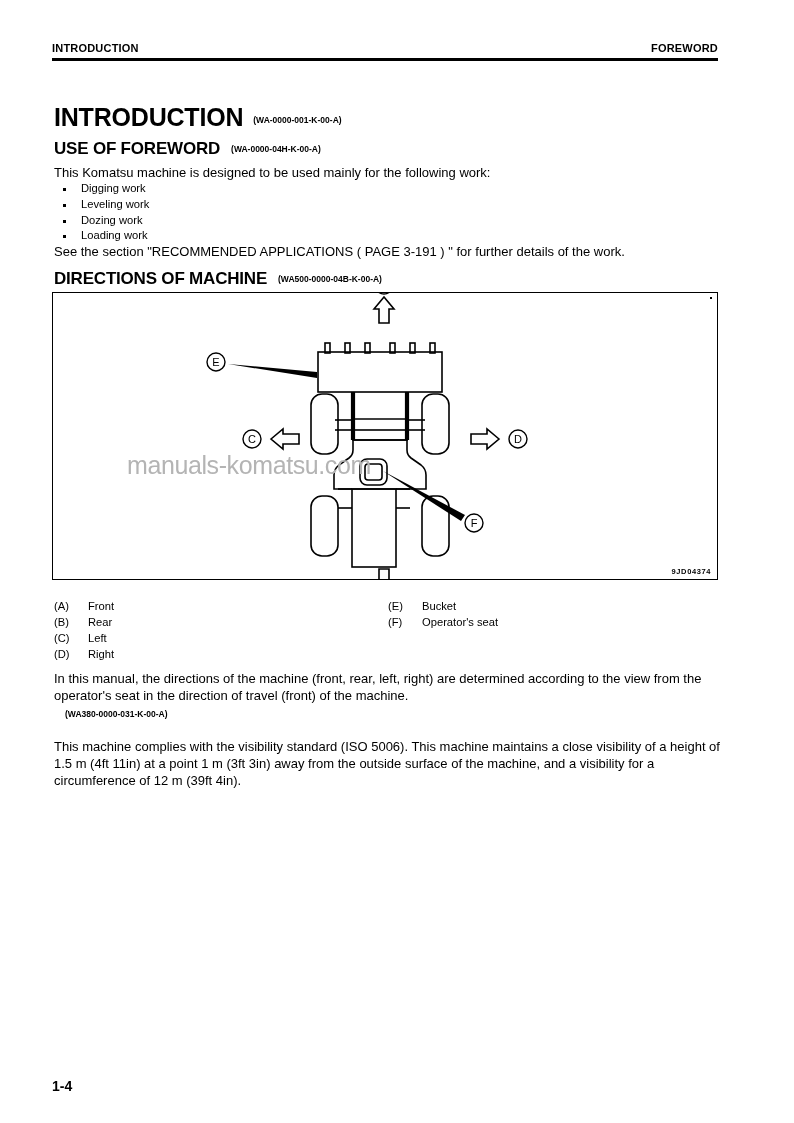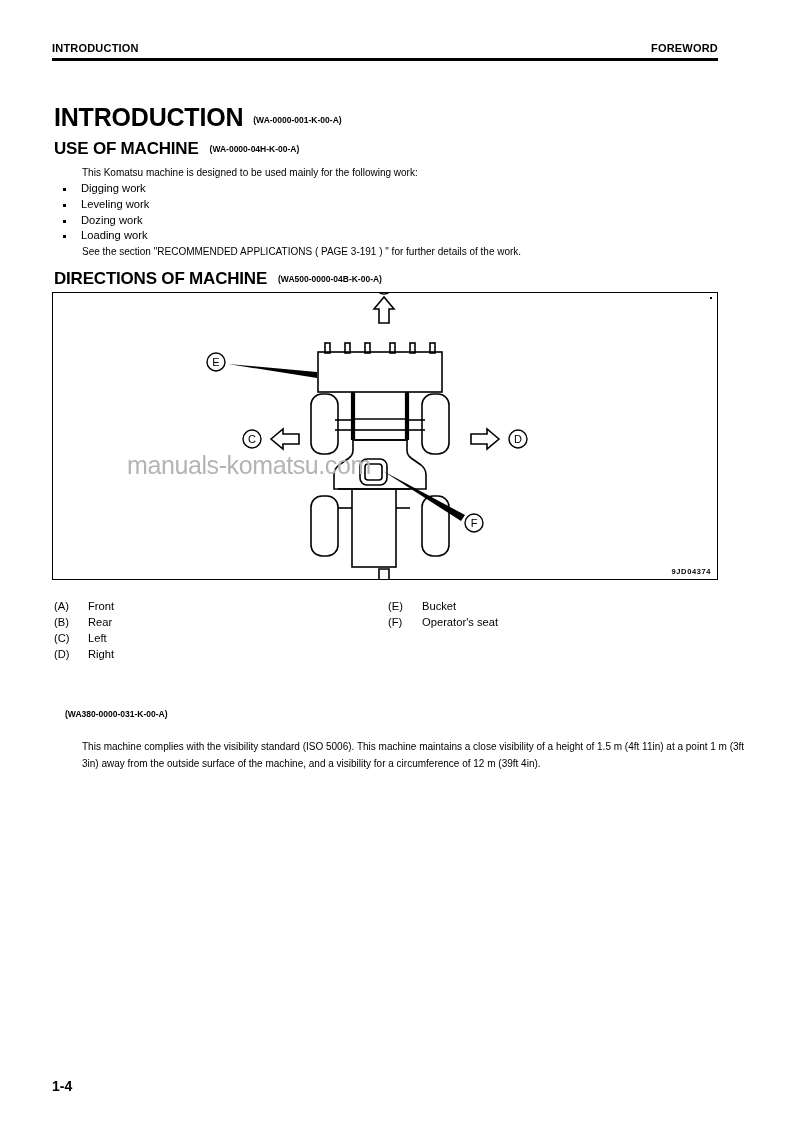--- a/index.html
+++ b/index.html
@@ -85,24 +85,23 @@
   }
   .h2-row .code { margin-left: 11px; position: relative; top: -2px; }
 
   #h2-use   { left: 54px; top: 139px; }
   #h2-dirs  { left: 54px; top: 269px; text-align: center; }
   #h2-vis   { left: 54px; top: 711px; }
 
   
   .para {
     position: absolute;
-    font-size: 10px;
+    font-size: 13px;
     line-height: 16px;
     color: #000;
-    margin-left: 28px;
   }
   #p-use { left: 54px; top: 165px; width: 640px; }
 
   .bullets {
     position: absolute;
     left: 54px;
     top: 181px;
     width: 400px;
     margin: 0;
     padding: 0;
@@ -217,21 +216,21 @@
     <div class="rh-right">FOREWORD</div>
     <div class="rh-rule"></div>
   </div>
 
   <div class="h1-row">
     <span class="h1">INTRODUCTION</span>
     <span class="code">(WA-0000-001-K-00-A)</span>
   </div>
 
   <div class="h2-row" id="h2-use">
-    <span class="h2">USE OF MACHINE</span>
+    <span class="h2">USE OF FOREWORD</span>
     <span class="code">(WA-0000-04H-K-00-A)</span>
   </div>
 
   <div class="para" id="p-use">This Komatsu machine is designed to be used mainly for the following work:</div>
 
   <ul class="bullets">
     <li>Digging work</li>
     <li>Leveling work</li>
     <li>Dozing work</li>
     <li>Loading work</li>
@@ -365,20 +364,21 @@
         <span class="legend-key">(E)</span>
         <span>Bucket</span>
       </div>
       <div class="legend-item">
         <span class="legend-key">(F)</span>
         <span>Operator's seat</span>
       </div>
     </div>
   </div>
 
+  <div class="para" id="p-dirnote">In this manual, the directions of the machine (front, rear, left, right) are determined according to the view from the operator's seat in the direction of travel (front) of the machine.</div>
 
   <div class="h2-row" id="h2-vis">
     <span class="code">(WA380-0000-031-K-00-A)</span>
   </div>
 
   <div class="para" id="p-vis">This machine complies with the visibility standard (ISO 5006).
 This machine maintains a close visibility of a height of 1.5 m (4ft 11in) at a point 1 m (3ft 3in) away from the outside surface of the machine, and a visibility for a circumference of 12 m (39ft 4in).</div>
 
   <div class="footer">1-4</div>
 

